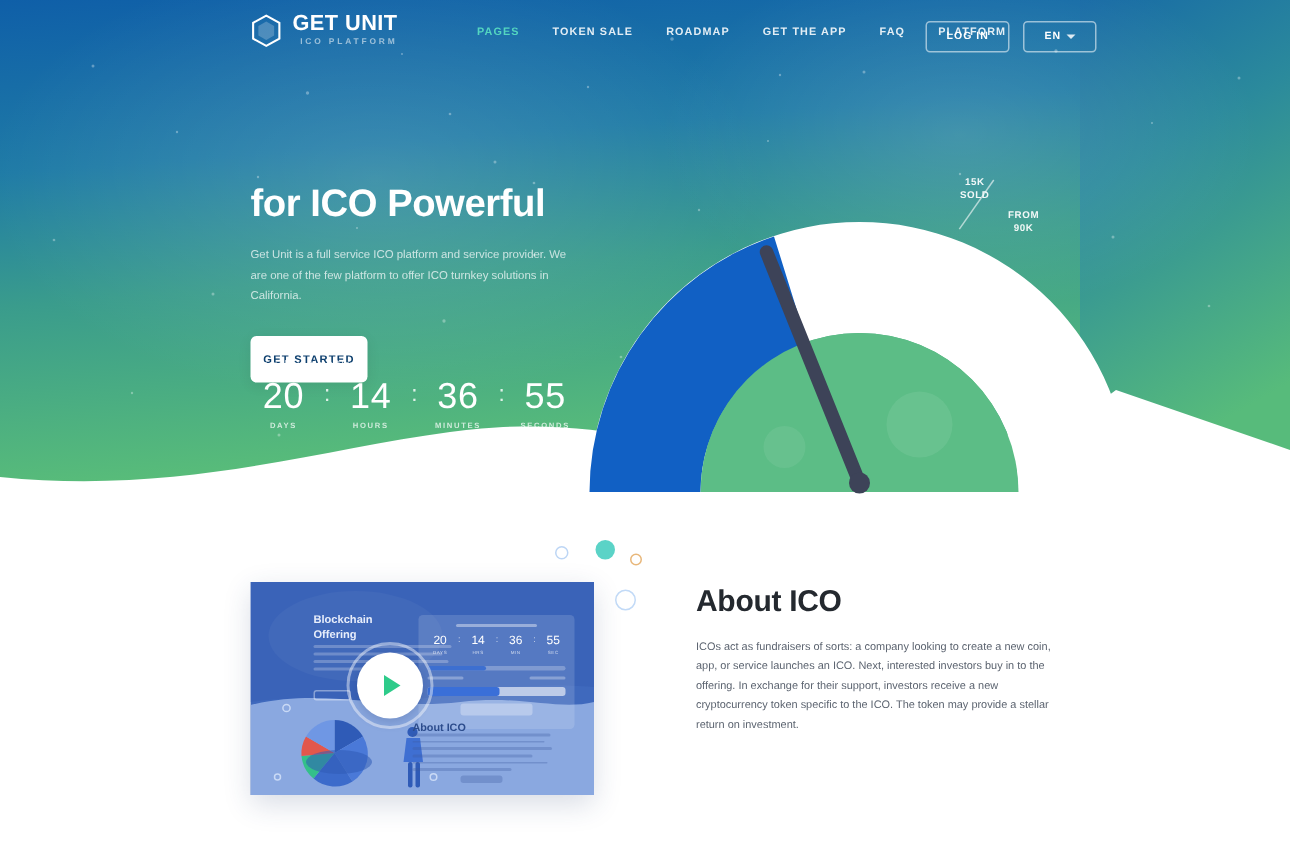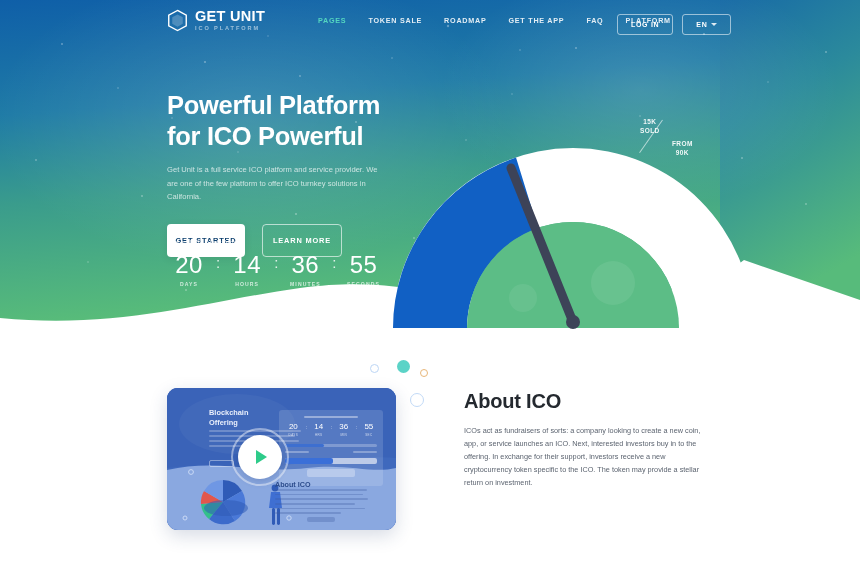--- a/index.html
+++ b/index.html
@@ -38,21 +38,21 @@
   .sold-b { position: absolute; left: 38px; top: 22px; text-align: center; }
   .sold-slash { position: absolute; left: 28px; top: 2px; width: 1px; height: 40px;
     background: rgba(255,255,255,.6); transform: rotate(35deg); transform-origin: top center; }
 
   
   .nav {
     position: absolute; left: 0; top: 0; width: 860px; height: 45px;
     display: flex; align-items: center;
     z-index: 20;
   }
-  .logo { position: absolute; left: 167px; top: 9px; display: flex; align-items: center; gap: 7px; }
+  .logo { position: absolute; left: 167px; top: 9px; display: flex; align-items: center; gap: 7px; text-align: right; }
   .logo-mark { width: 21px; height: 23px; }
   .logo-text { line-height: 1; }
   .logo-title {
     font-size: 14.5px; font-weight: 700; color: #fff; letter-spacing: .3px;
   }
   .logo-sub {
     font-size: 5.6px; font-weight: 700; color: rgba(255,255,255,.55);
     letter-spacing: 1.9px; margin-top: 2px;
   }
 
@@ -111,21 +111,21 @@
   .cd-num { font-size: 24px; font-weight: 400; color: #fff; line-height: 1; letter-spacing: .5px; }
   .cd-name { margin-top: 4px; font-size: 5.1px; font-weight: 700; letter-spacing: 1.1px; color: rgba(255,255,255,.72); }
   .cd-sep { font-size: 15px; color: rgba(255,255,255,.82); padding: 2px 5px 0; line-height: 1.1; }
 
   
   .dots { position: absolute; left: 366px; top: 360px; width: 70px; height: 50px; }
   .dot { position: absolute; border-radius: 50%; }
 
   .video-card {
     position: absolute; left: 167px; top: 388px; width: 229px; height: 142px;
-    border-radius: 11px; overflow: hidden; cursor: pointer;
+    border-radius: 0; overflow: hidden; cursor: pointer;
     box-shadow: 0 6px 18px rgba(40,60,110,.18);
   }
   .mock { position: absolute; inset: 0; }
   .mock-title {
     position: absolute; left: 42px; top: 20px; width: 90px;
     color: #e8eefb; font-size: 7.4px; font-weight: 700; line-height: 1.35;
   }
   .mock-body {
     position: absolute; left: 42px; top: 42px; width: 92px;
   }
@@ -320,27 +320,26 @@
         </button>
         <button class="btn-ghost">
           <span>EN</span>
           <span class="chev"></span>
         </button>
       </div>
     </nav>
 
     <div class="hero-copy">
       <h1 class="hero-title">
-        <span>Powerful Platform</span><br>
+        <br>
         <span>for ICO Powerful</span>
       </h1>
       <p class="hero-sub">Get Unit is a full service ICO platform and service provider. We are one of the few platform to offer ICO turnkey solutions in California.</p>
       <div class="hero-btns">
         <button class="btn-solid">GET STARTED</button>
-        <button class="btn-outline">LEARN MORE</button>
       </div>
     </div>
 
     <div class="countdown">
       <div class="cd-label">Pre-sale is Next Now</div>
       <div class="cd-row">
         <div class="cd-unit">
           <div class="cd-num">20</div>
           <div class="cd-name">DAYS</div>
         </div>

